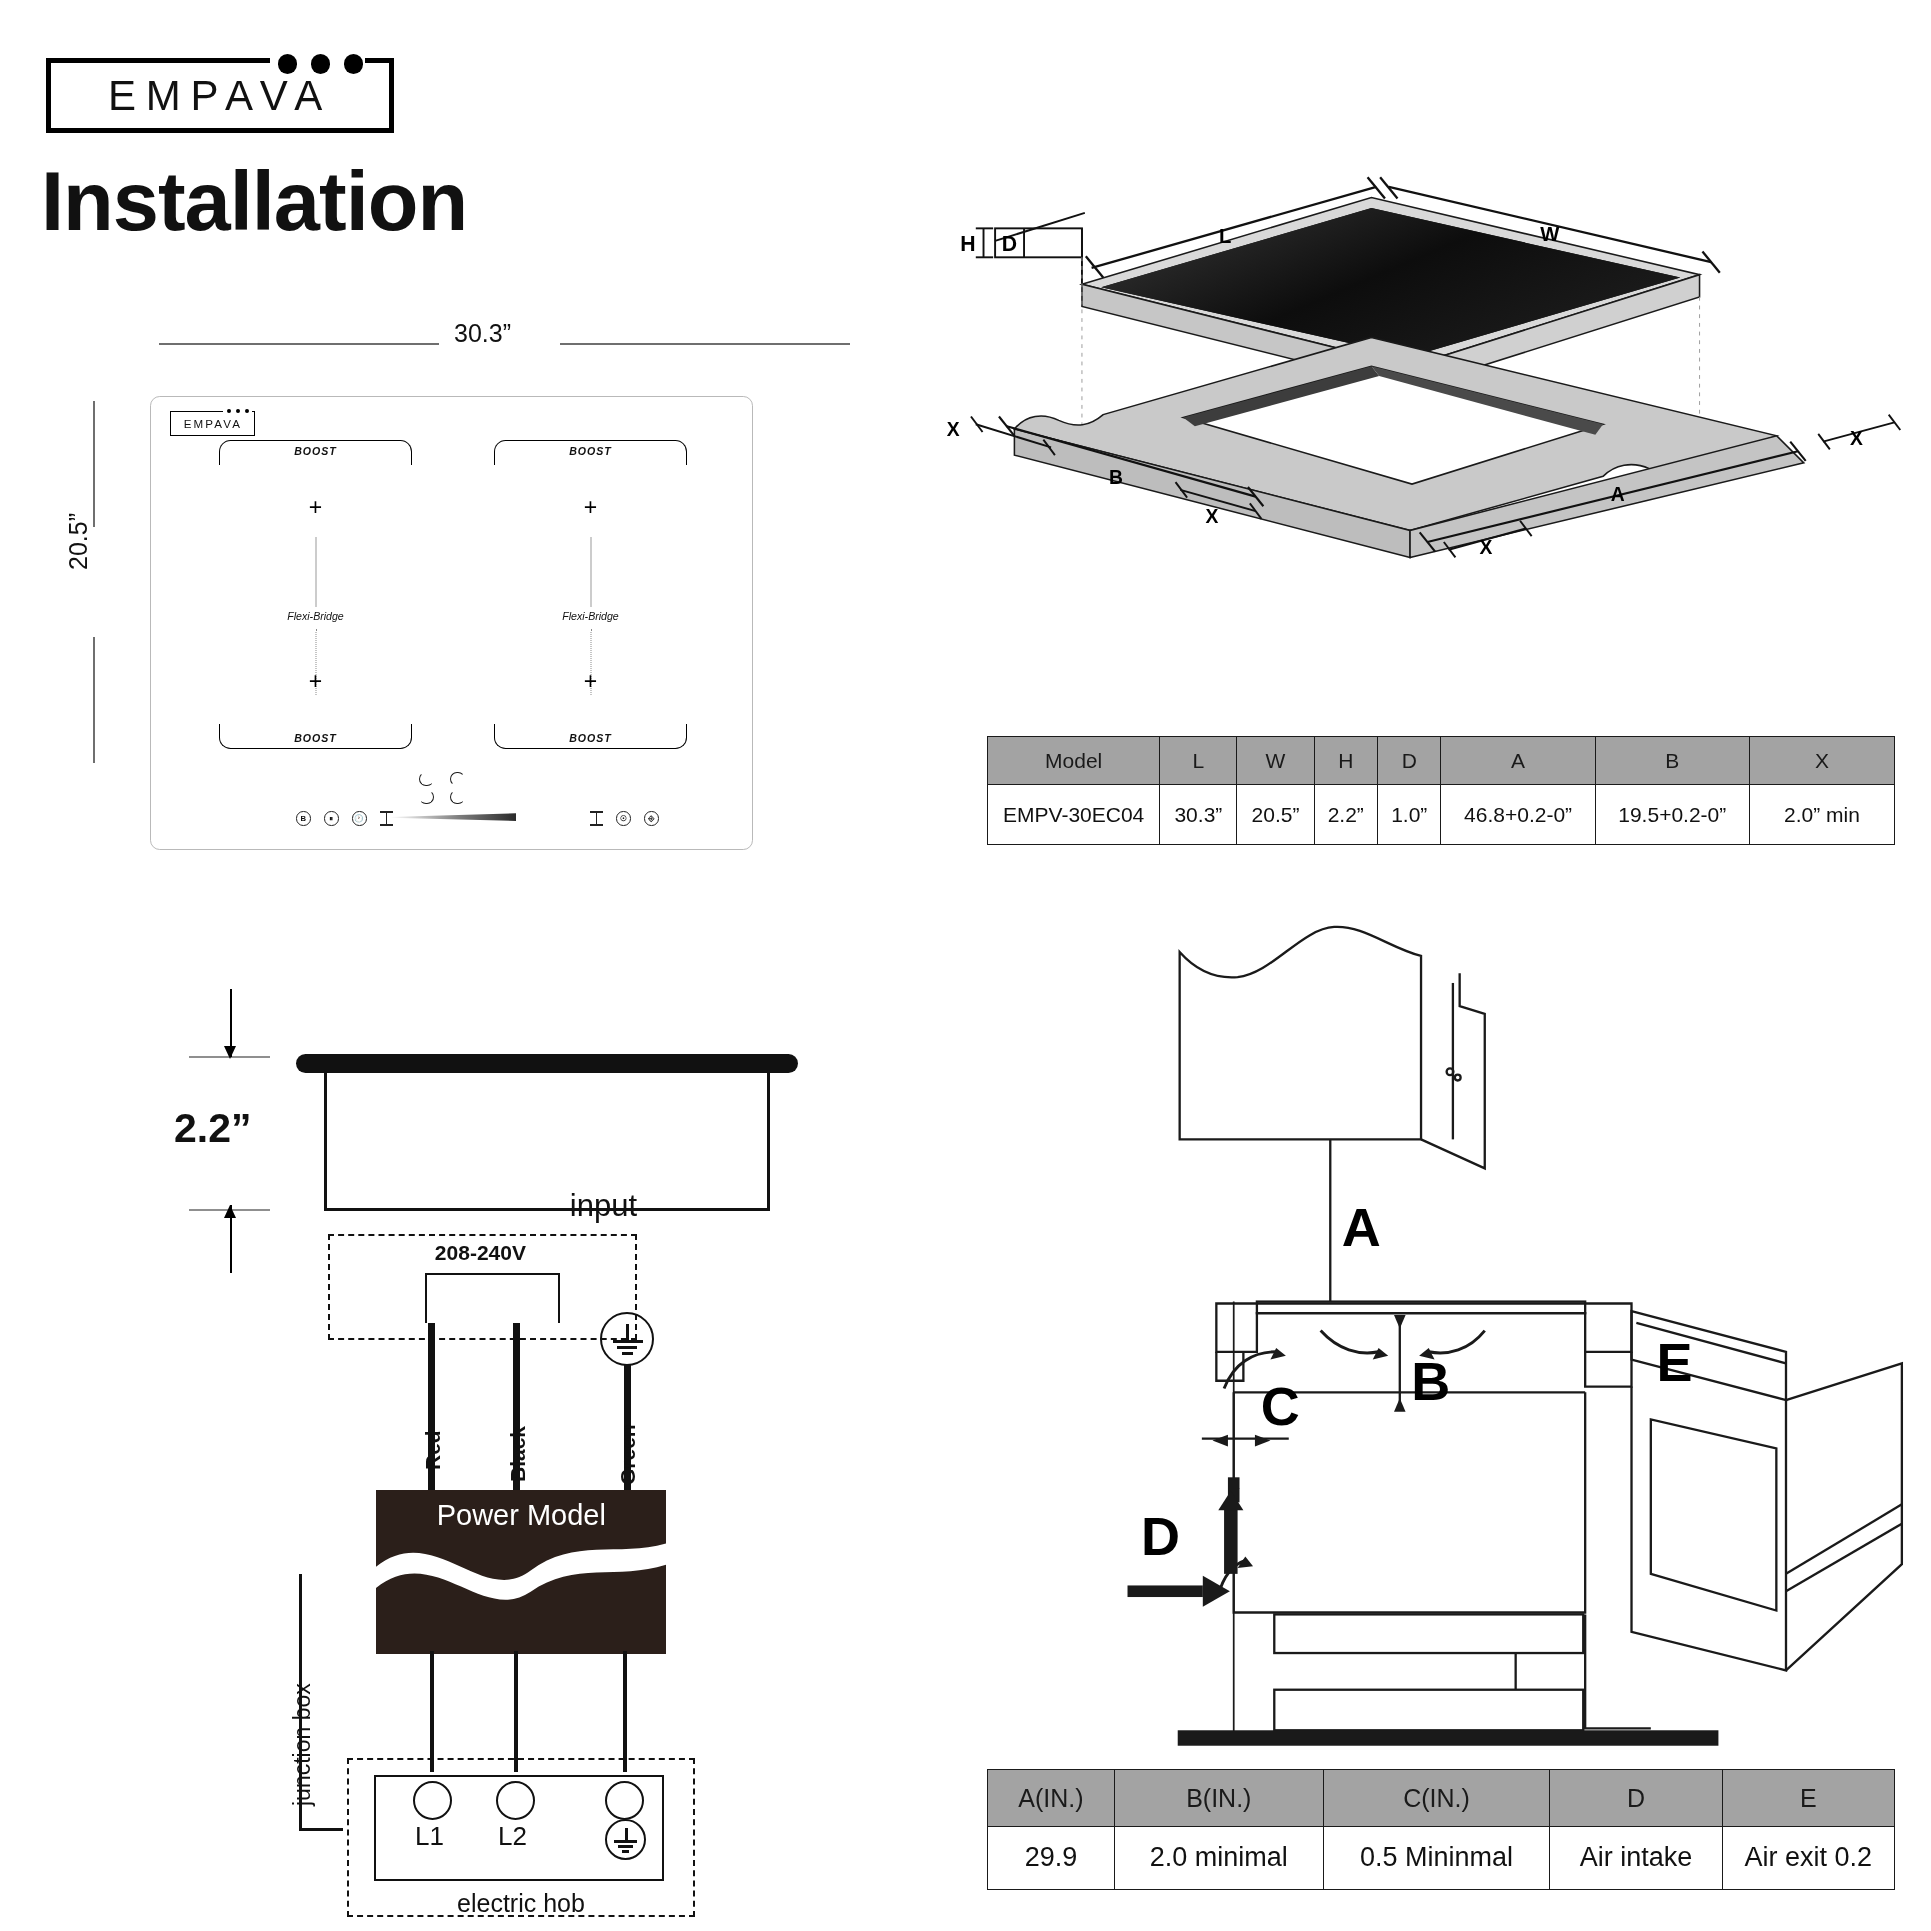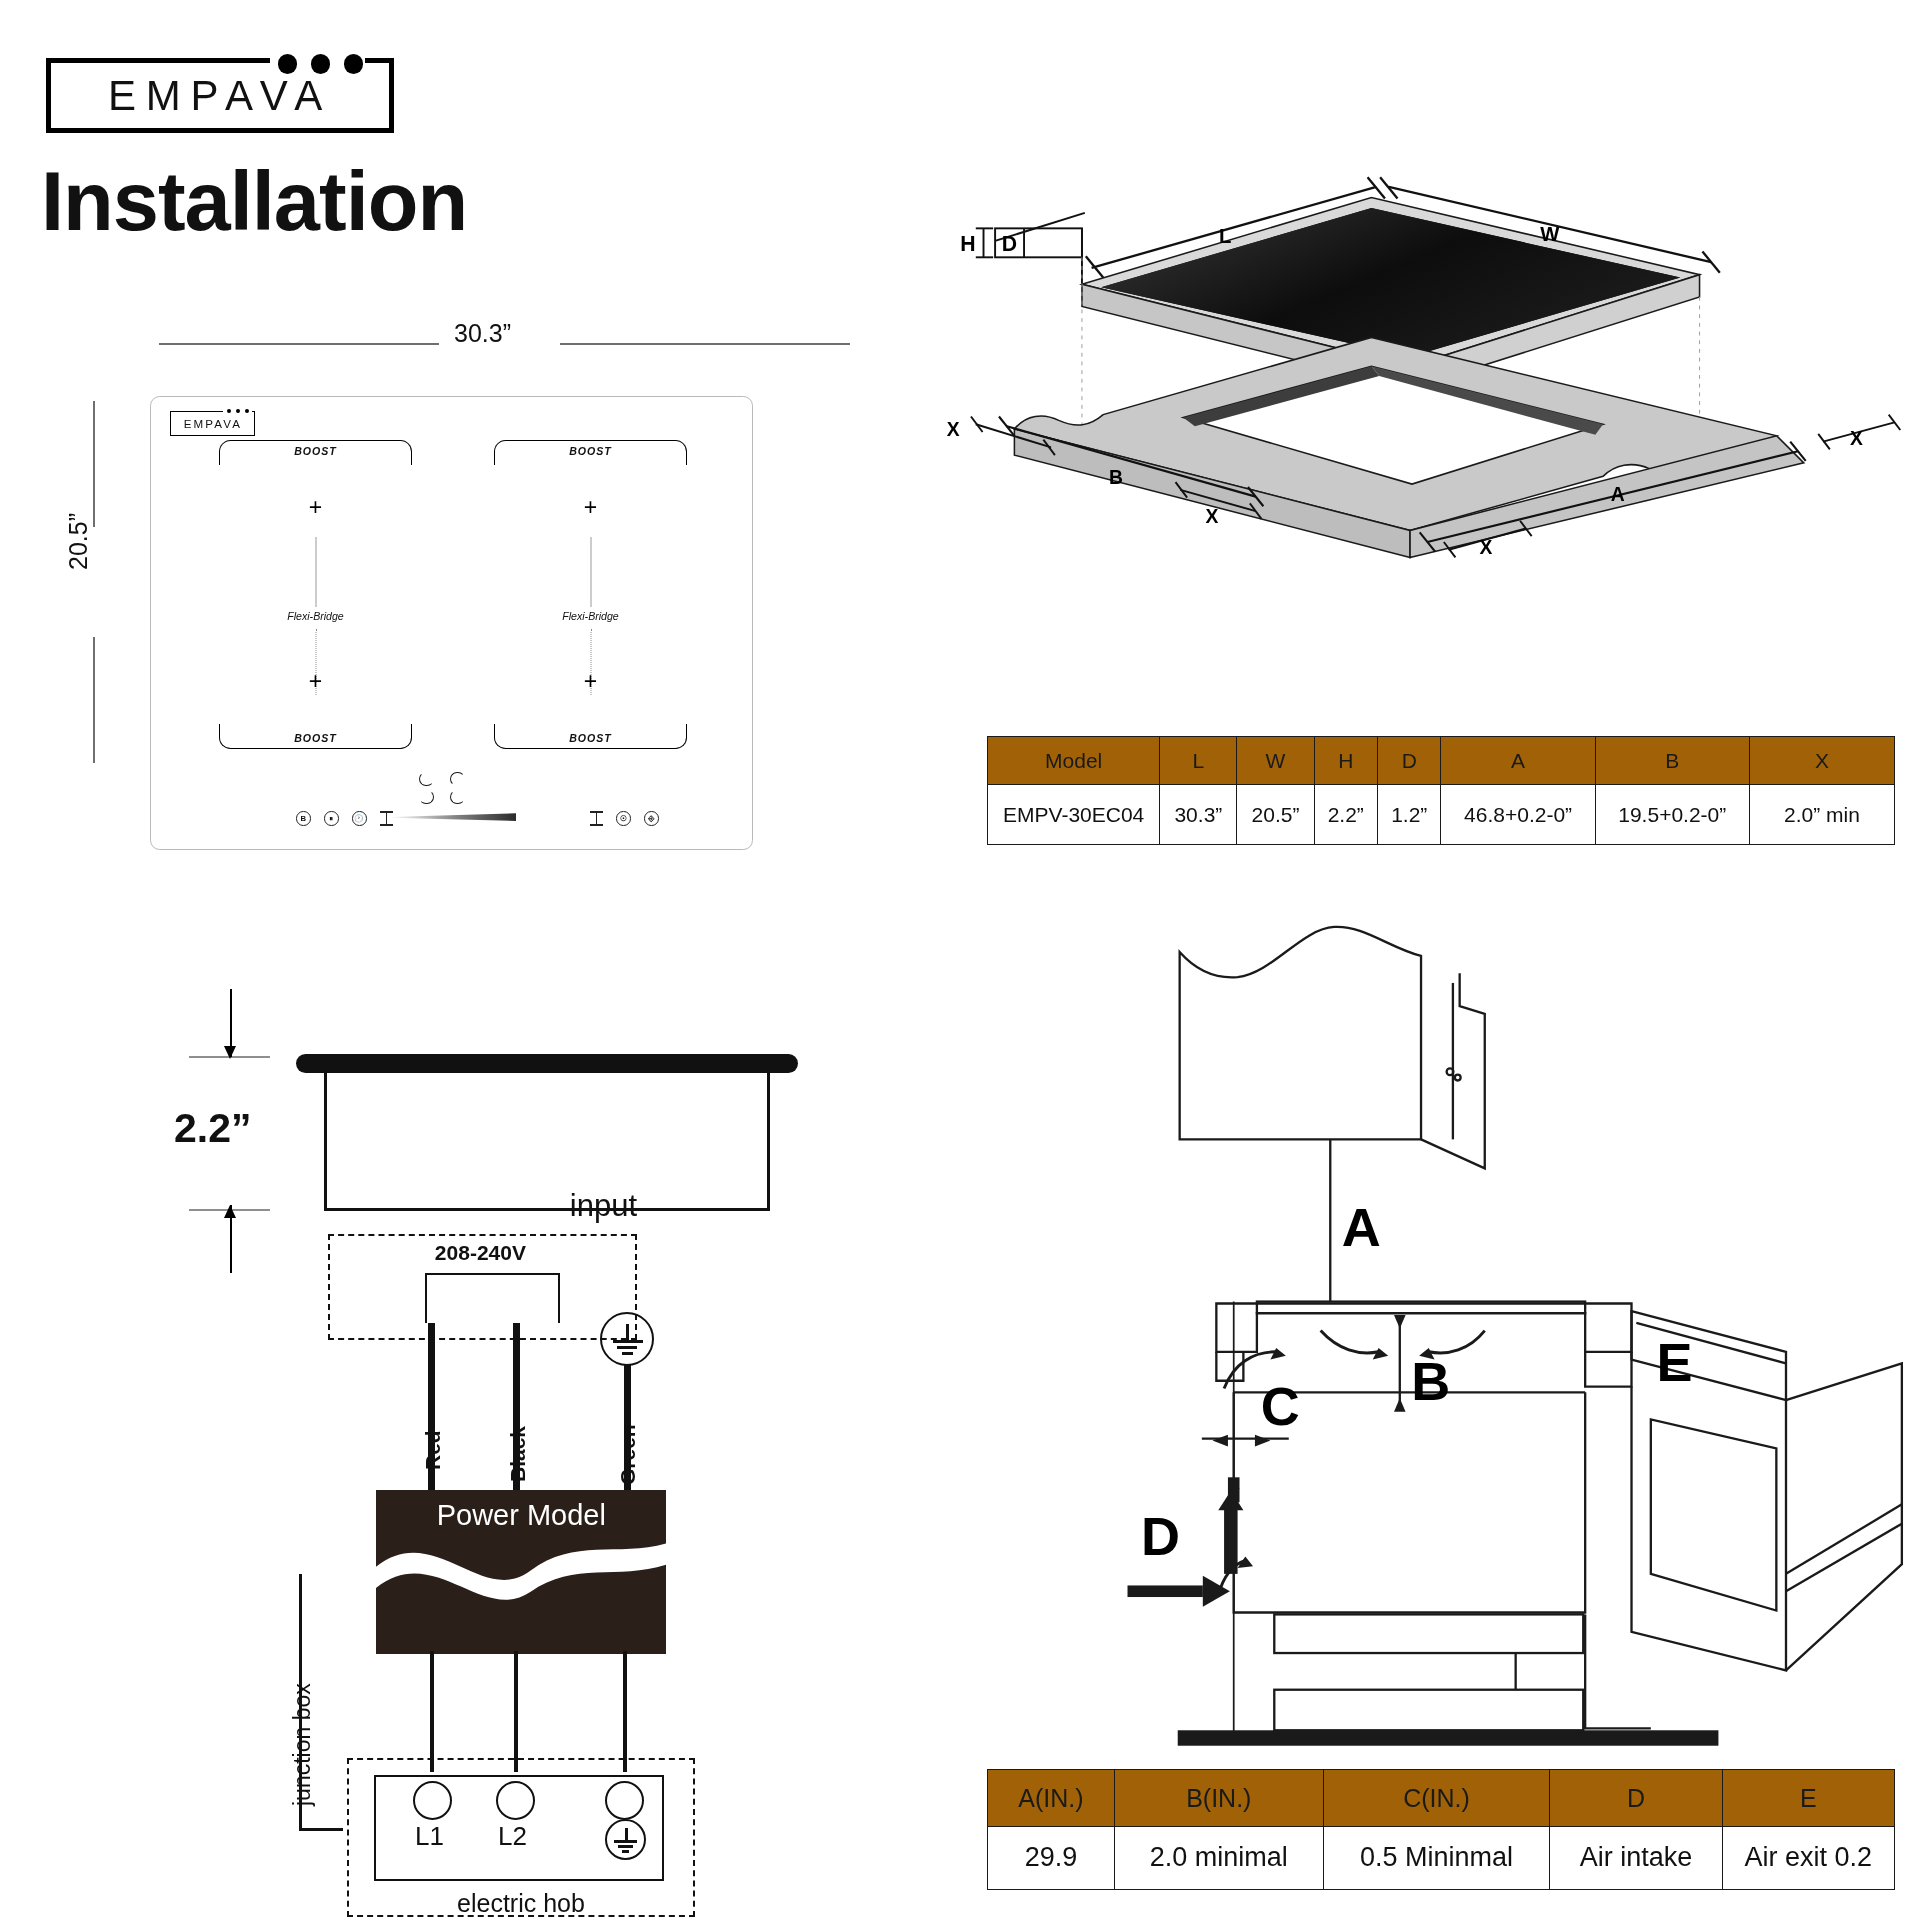--- a/index.html
+++ b/index.html
@@ -229,21 +229,21 @@
 
   
   #exploded { left:966px; top:183px; width:946px; height:386px; }
 
   
   table.spec {
     border-collapse:collapse; width:100%;
     font-size:21px; table-layout:fixed;
   }
   table.spec th {
-    background:#a16207; color:#1a1a1a; font-weight:400;
+    background:#a3a3a3; color:#1a1a1a; font-weight:400;
     border:1.9px solid #1a1a1a; padding:11.6px 3.9px; text-align:center;
   }
   table.spec td {
     background:#fff; border:1.9px solid #1a1a1a; padding:17.4px 3.9px; text-align:center;
   }
   #table1 { left:987px; top:736px; width:908px; }
   #table2 { left:987px; top:1769px; width:908px; }
   #table2 table.spec th { font-size:25px; padding:13.5px 3.9px; }
   #table2 table.spec td { font-size:27px; padding:15.4px 3.9px; }
 
@@ -528,21 +528,21 @@
         <th>B</th>
         <th>X</th>
       </tr>
     </thead>
     <tbody>
       <tr>
         <td>EMPV-30EC04</td>
         <td>30.3”</td>
         <td>20.5”</td>
         <td>2.2”</td>
-        <td>1.2”</td>
+        <td>1.0”</td>
         <td>46.8+0.2-0”</td>
         <td>19.5+0.2-0”</td>
         <td>2.0” min</td>
       </tr>
     </tbody>
   </table>
 </div>
 
 <div class="abs" id="install-view">
   <svg width="792" height="840" viewBox="0 0 820 870">

